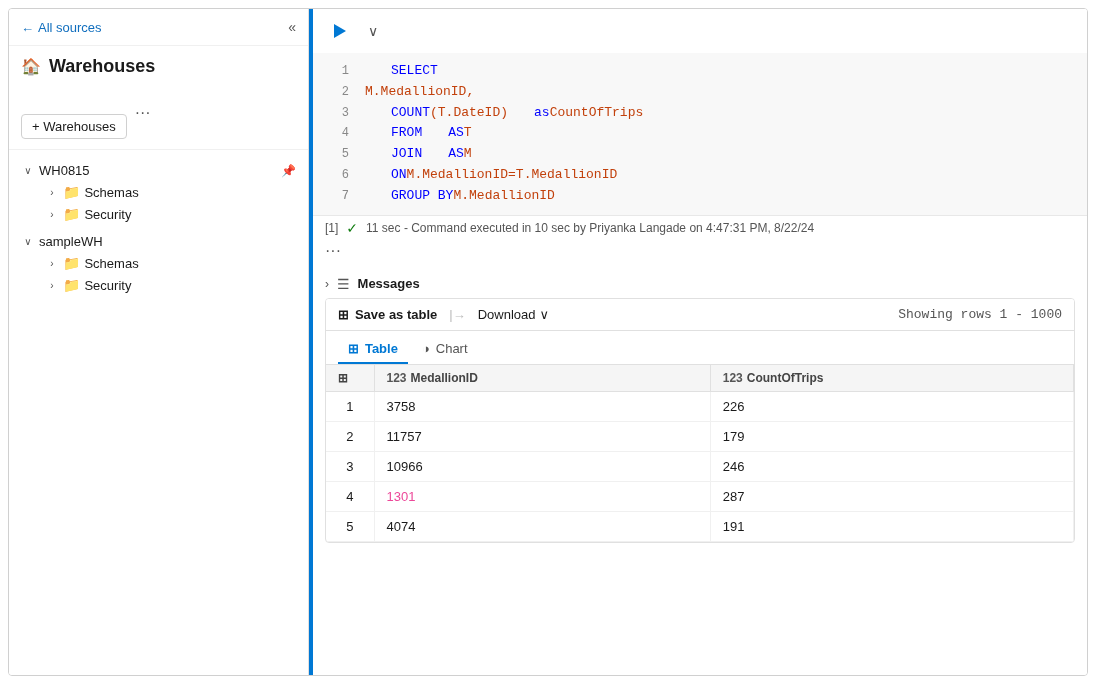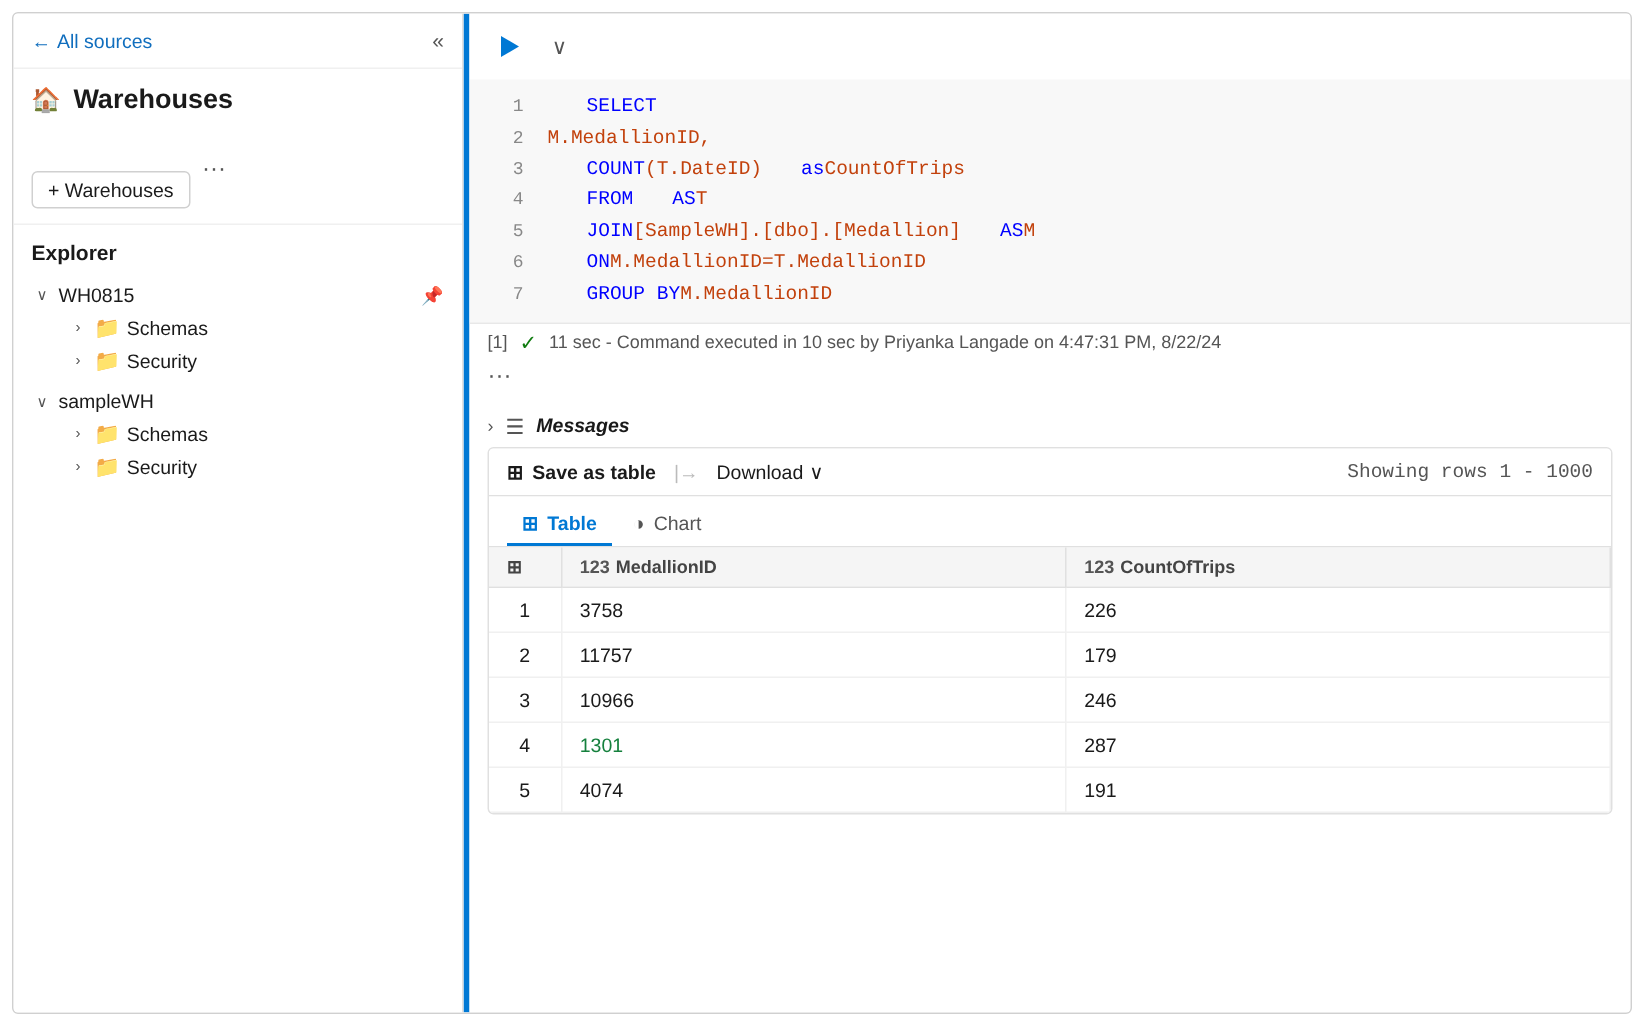--- a/index.html
+++ b/index.html
@@ -229,21 +229,21 @@
     }
     .messages-row {
       display: flex;
       align-items: center;
       gap: 8px;
       padding: 6px 0;
       cursor: pointer;
     }
     .messages-chevron { color: #555; font-size: 12px; }
     .messages-icon { color: #555; font-size: 14px; }
-    .messages-label { font-size: 13px; font-weight: 600; color: #1a1a1a; font-style: italic; }
+    .messages-label { font-size: 13px; font-weight: 600; color: #1a1a1a; }
     .results-table-container {
       border: 1px solid #e0e0e0;
       border-radius: 4px;
       overflow: hidden;
     }
     .results-toolbar {
       display: flex;
       align-items: center;
       padding: 8px 12px;
       border-bottom: 1px solid #e0e0e0;
@@ -314,21 +314,21 @@
       font-weight: 600;
       color: #444;
     }
     .data-table td {
       border-bottom: 1px solid #f0f0f0;
       border-right: 1px solid #f0f0f0;
       padding: 7px 12px;
       font-size: 13px;
       color: #1a1a1a;
     }
-    .data-table td.link-val { color: #15803d; }
+    .data-table td.link-val { color: #ec4899; }
     .col-icon { margin-right: 4px; color: #555; font-size: 12px; }
     .th-first { width: 48px; color: #888; }
     .td-first { width: 48px; color: #888; text-align: center; }
   </style>
 </head>
 <body>
 
 <div class="app-container">
 
   <div class="sidebar">
@@ -345,21 +345,20 @@
         <span class="icon">🏠</span>
         <span class="title-text">Warehouses</span>
       </div>
       <div class="warehouses-row">
         <button class="add-warehouse-btn">+ Warehouses</button>
         <span class="more-btn">···</span>
       </div>
     </div>
 
     <div class="explorer-section">
-      <div class="explorer-title">Explorer</div>
 
       <div class="wh-group">
         <div class="tree-item">
           <span class="tree-chevron">∨</span>
           <span class="tree-label">WH0815</span>
           <span class="tree-pin">📌</span>
         </div>
         <div class="tree-children">
           <div class="tree-item">
             <span class="tree-chevron">›</span>
@@ -426,21 +425,20 @@
         </div>
         <div class="code-line">
           <span class="line-num">4</span>
           <span class="kw-blue">FROM</span>
             <span class="kw-blue">AS</span>
             <span class="kw-plain"> T</span>
         </div>
         <div class="code-line">
           <span class="line-num">5</span>
           <span class="kw-blue">JOIN</span>
-            <span class="kw-plain"> [SampleWH].[dbo].[Medallion] </span>
             <span class="kw-blue">AS</span>
             <span class="kw-plain"> M</span>
         </div>
         <div class="code-line">
           <span class="line-num">6</span>
           <span class="kw-blue">ON</span>
             <span class="kw-plain"> M.MedallionID=T.MedallionID</span>
         </div>
         <div class="code-line">
           <span class="line-num">7</span>

